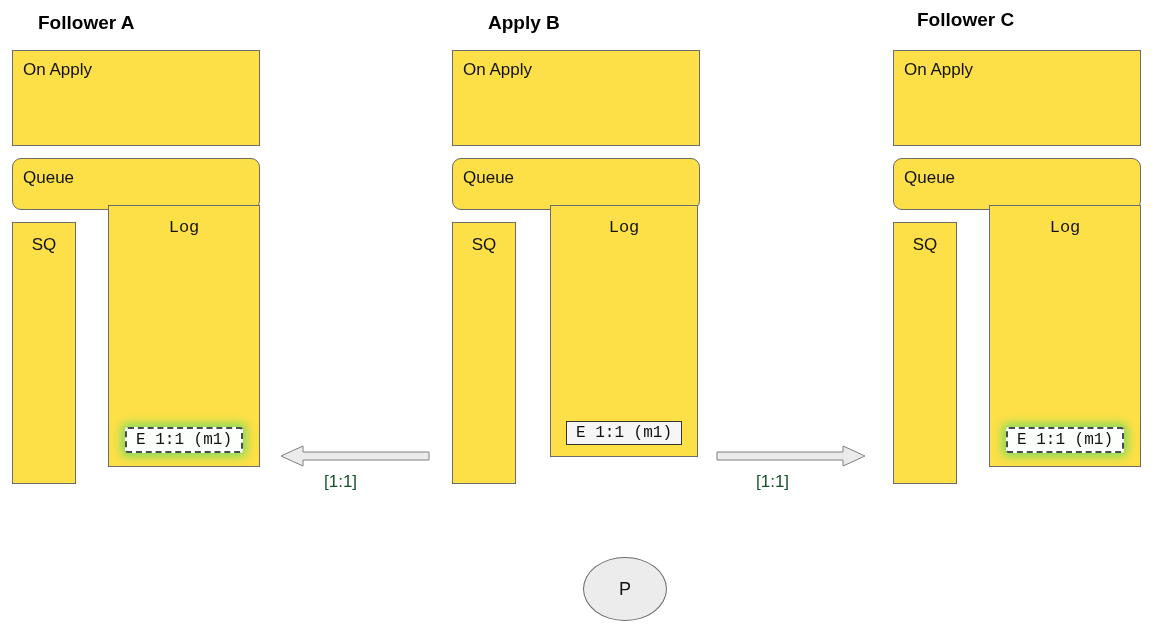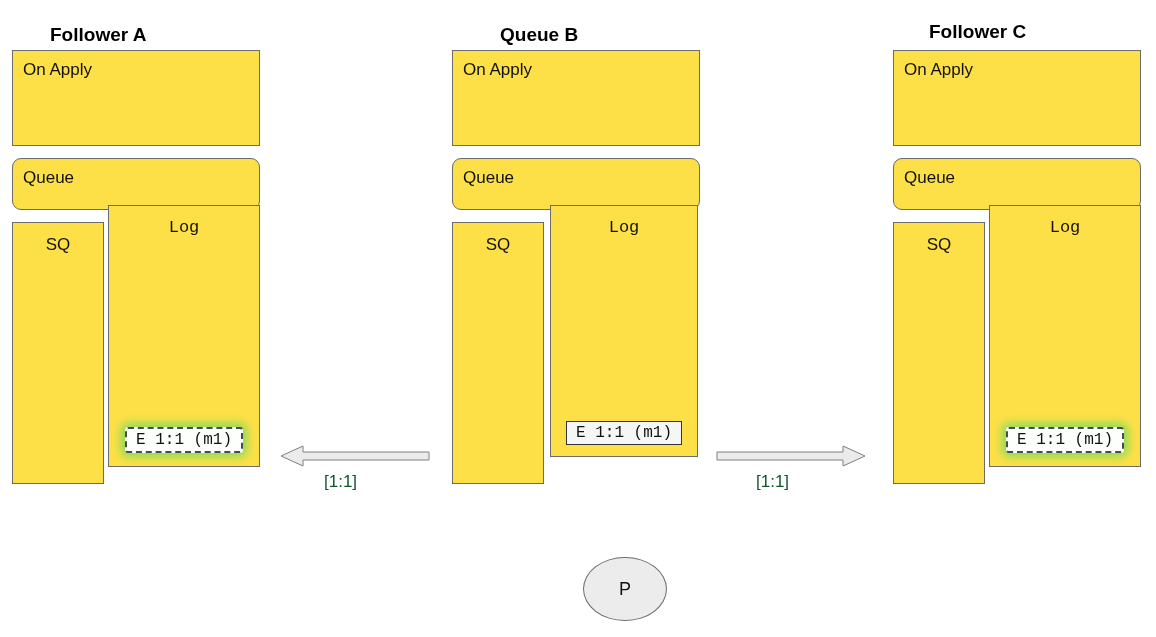--- a/index.html
+++ b/index.html
@@ -22,21 +22,21 @@
     width: 248px;
     height: 495px;
   }
   .node-a { left: 12px; }
   .node-b { left: 452px; }
   .node-c { left: 893px; }
 
   .node-title {
     position: absolute;
     top: 8px;
-    margin: 16px;
+    margin: 4px;
     font-size: 19px;
     font-weight: bold;
     color: #000000;
     white-space: nowrap;
   }
   .node-a .node-title { left: 22px; }
   .node-b .node-title { left: 32px; }
   .node-c .node-title { left: 20px; top: 5px; text-align: right; }
 
   .box {
@@ -46,21 +46,21 @@
     box-sizing: border-box;
   }
   .box-label {
     position: absolute;
     font-size: 17px;
     color: #111111;
     white-space: nowrap;
   }
   .on-apply { top: 50px; left: 0; width: 248px; height: 96px; }
   .queue    { top: 158px; left: 0; width: 248px; height: 52px; border-radius: 9px; }
-  .sq       { top: 222px; left: 0; width: 92px; height: 262px; }
+  .sq       { top: 222px; left: 0; width: 64px; height: 262px; }
   .log      { top: 205px; left: 96px; width: 152px; height: 262px; font-family: Liberation Mono, monospace; }
   .node-b .log { left: 98px; width: 148px; height: 252px; }
 
   .label-tl { top: 9px; left: 10px; }
   .label-ct {
     top: 12px;
     left: 50%;
     transform: translateX(-50%);
   }
 
@@ -136,21 +136,21 @@
     <div class="box sq">
       <span class="box-label label-ct">SQ</span>
     </div>
     <div class="box log">
       <span class="box-label label-ct">Log</span>
       <div class="entry entry-replicated">E 1:1 (m1)</div>
     </div>
   </section>
 
   <section class="node node-b">
-    <h2 class="node-title">Queue B</h2>
+    <h2 class="node-title">Apply B</h2>
     <div class="box on-apply">
       <span class="box-label label-tl">On Apply</span>
     </div>
     <div class="box queue">
       <span class="box-label label-tl">Queue</span>
     </div>
     <div class="box sq">
       <span class="box-label label-ct">SQ</span>
     </div>
     <div class="box log">

